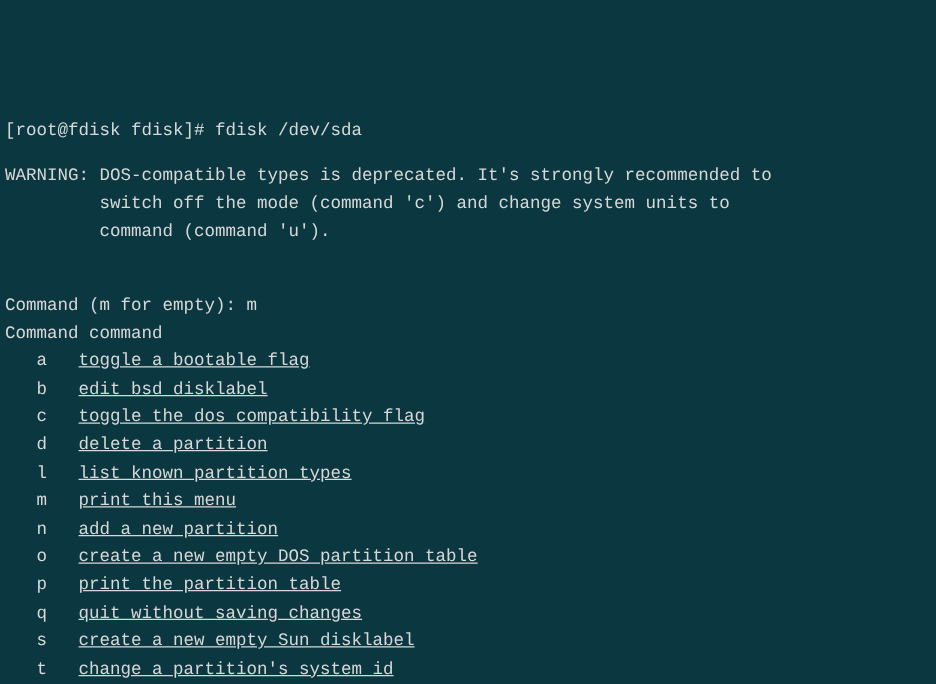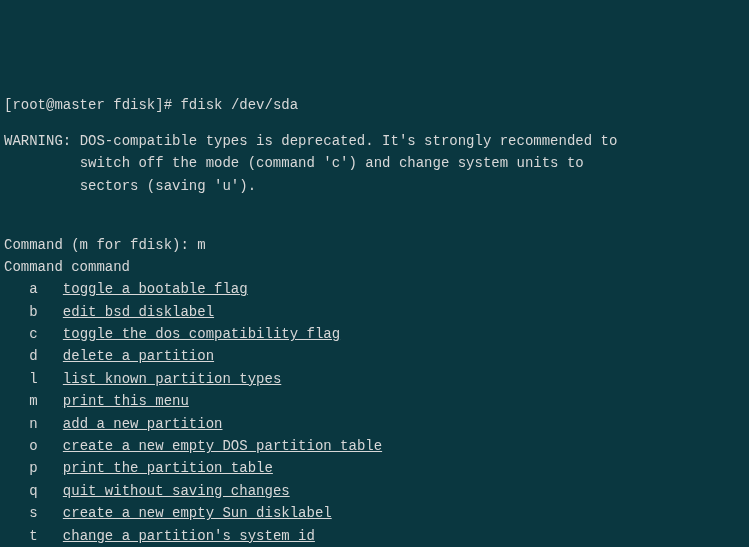--- a/index.html
+++ b/index.html
@@ -34,22 +34,22 @@
     .action-desc {
       display: inline;
       text-decoration: underline;
     }
   </style>
 </head>
 <body>
 
 
 
-<div><span class="prompt-line">[<span>root@master</span> <span>fdisk</span>]<span>#</span> <span>fdisk /dev/sda</span></span>
+<div><span class="prompt-line">[<span>root@fdisk</span> <span>fdisk</span>]<span>#</span> <span>fdisk /dev/sda</span></span>
 <div class="warning-block"><span>WARNING:</span> <span>DOS-compatible types is deprecated. It's strongly recommended to</span>
          <span>switch off the mode (command 'c') and change system units to</span>
-         <span>sectors (saving 'u').</span></div>
-<div class="command-block"><span>Command (m for fdisk):</span> <span>m</span>
+         <span>command (command 'u').</span></div>
+<div class="command-block"><span>Command (m for empty):</span> <span>m</span>
 <span>Command command</span>
 <div><span class="action-item">   <span>a</span>   <span class="action-desc">toggle a bootable flag</span></span><span class="action-item">   <span>b</span>   <span class="action-desc">edit bsd disklabel</span></span><span class="action-item">   <span>c</span>   <span class="action-desc">toggle the dos compatibility flag</span></span><span class="action-item">   <span>d</span>   <span class="action-desc">delete a partition</span></span><span class="action-item">   <span>l</span>   <span class="action-desc">list known partition types</span></span><span class="action-item">   <span>m</span>   <span class="action-desc">print this menu</span></span><span class="action-item">   <span>n</span>   <span class="action-desc">add a new partition</span></span><span class="action-item">   <span>o</span>   <span class="action-desc">create a new empty DOS partition table</span></span><span class="action-item">   <span>p</span>   <span class="action-desc">print the partition table</span></span><span class="action-item">   <span>q</span>   <span class="action-desc">quit without saving changes</span></span><span class="action-item">   <span>s</span>   <span class="action-desc">create a new empty Sun disklabel</span></span><span class="action-item">   <span>t</span>   <span class="action-desc">change a partition's system id</span></span><span class="action-item">      </span></div></div></div>
 
 
 
 
 </body></html>

